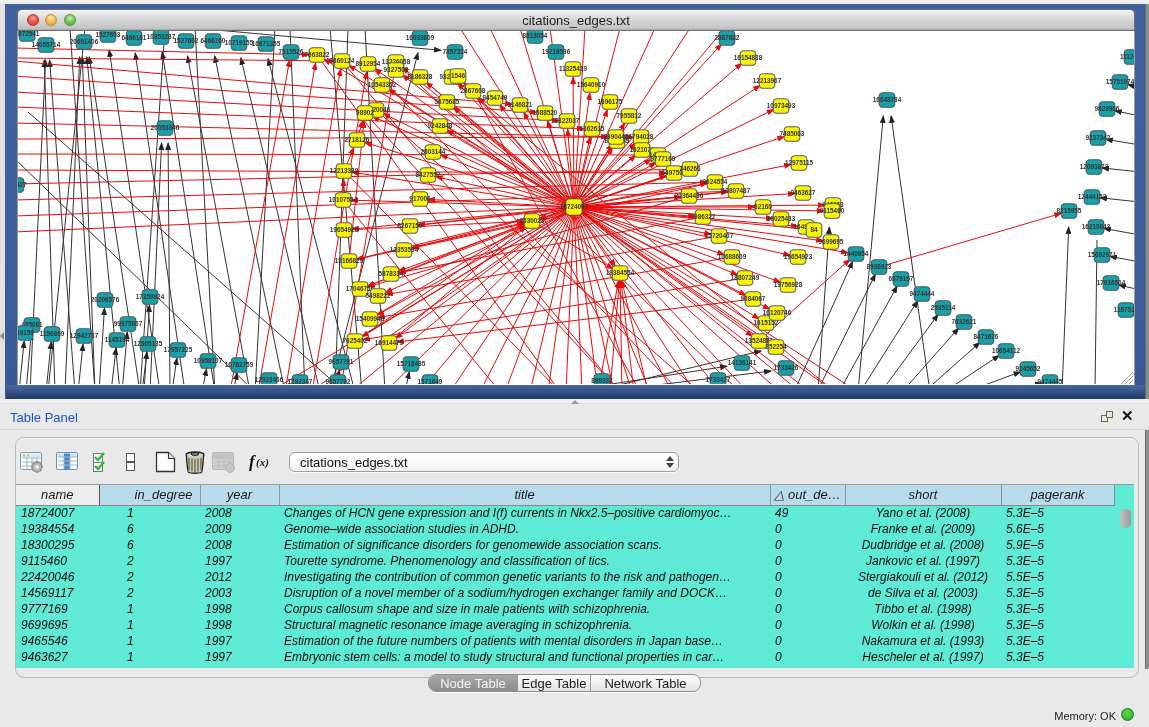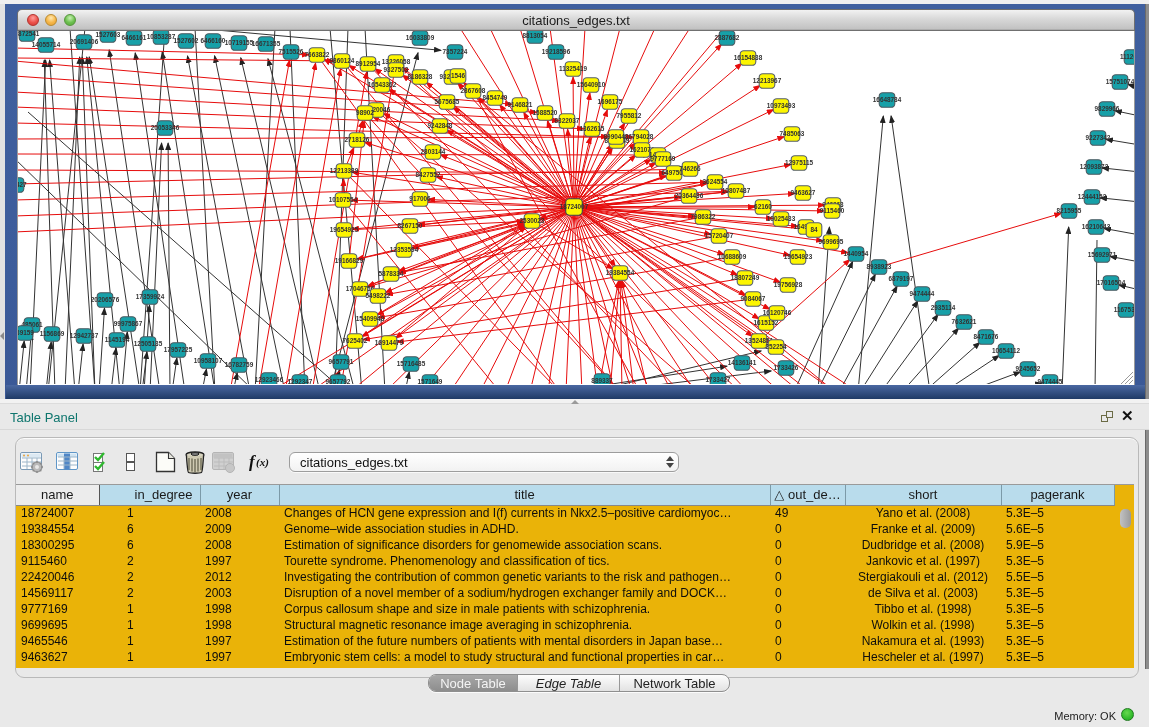--- a/index.html
+++ b/index.html
@@ -18,50 +18,50 @@
 .tl { width:12px; height:12px; border-radius:50%; top:14px; }
 #tlr { left:27px; background:radial-gradient(circle at 50% 30%, #ff9d9a, #ec5149 55%, #ce3a34); border:1px solid #b4332e;}
 #tly { left:45px; background:radial-gradient(circle at 50% 30%, #ffe9b0, #f6b546 55%, #e0a138); border:1px solid #ba8a2e;}
 #tlg { left:64px; background:radial-gradient(circle at 50% 30%, #c8f0b4, #6cc04e 55%, #58a93e); border:1px solid #56953c;}
 #canvas { left:17px; top:31px; width:1118px; height:354px; background:#fff;
   border-left:1px solid #9a9a9a; border-right:1px solid #9a9a9a; }
 #divider { left:0; top:399px; width:1149px; height:5px; background:#f2f2f2; border-bottom:1px solid #dcdcdc; }
 #grip { left:571px; top:400px; width:0; height:0; border-left:4px solid transparent; border-right:4px solid transparent; border-bottom:4px solid #9a9a9a; }
 #lefttri { left:0px; top:332px; width:0; height:0; border-top:4px solid transparent; border-bottom:4px solid transparent; border-right:4px solid #8a8a8a; }
 #tpbar { left:0; top:404px; width:1149px; height:26px; background:#e9e9e9; border-bottom:1px solid #d8d8d8; }
-#tptitle { left:10px; top:410px; font-size:13px; color:#0f766e; }
+#tptitle { left:10px; top:410px; font-size:13px; color:#1d4ed8; }
 #floatico { left:1101px; top:411px; width:13px; height:12px; }
 #floatico .sq1 { position:absolute; left:0; top:4px; width:7px; height:7px; border:1.4px solid #6b6b45; background:#e9e9e9; }
 #floatico .sq2 { position:absolute; left:5px; top:0; width:7px; height:7px; border:1.4px solid #6b6b45; background:#e9e9e9; }
 #closex { left:1121px; top:407px; font-size:15px; font-weight:bold; color:#111; }
 #panel { left:15px; top:437px; width:1124px; height:241px; border:1px solid #b9b9b9; border-radius:9px;
   background:#e9e9e9; box-shadow:inset 0 1px 0 #fbfbfb; }
 #combo { left:289px; top:452px; width:390px; height:20px; border:1px solid #9d9d9d; border-radius:6px;
   background:linear-gradient(#ffffff,#f2f2f2); box-shadow:0 1px 0 rgba(255,255,255,.7); }
 #combotext { left:300px; top:455px; font-size:13px; color:#111; }
 #comboarrows { left:664px; top:452px; width:12px; height:20px; }
 #comboarrows .up { position:absolute; left:2px; top:4px; width:0; height:0;
   border-left:4px solid transparent; border-right:4px solid transparent; border-bottom:5px solid #444; }
 #comboarrows .dn { position:absolute; left:2px; top:11px; width:0; height:0;
   border-left:4px solid transparent; border-right:4px solid transparent; border-top:5px solid #444; }
-#tablewrap { left:16px; top:484px; width:1118px; height:184px; background:#eab308; overflow:hidden;
-  border-top:1px solid #9a9a9a; }
+#tablewrap { left:16px; top:484px; width:1118px; height:184px; background:#5eead4; overflow:hidden;
+  border-top:1px solid #9a9a9a;font-style:italic; }
 table { border-collapse:collapse; table-layout:fixed; width:1075px; font-size:12px; }
 th { height:20px; background:#b9dcec; border-right:1px solid #7c9aa8; border-bottom:1px solid #888;
   font-weight:normal; font-size:13px; color:#1a1a1a; text-align:center; overflow:hidden; white-space:nowrap; }
 th.c1 { background:#ececec; border-right:1px solid #555; }
 td { height:16px; padding:0 0 0 5px; color:#0d0d0d; white-space:nowrap; overflow:hidden; }
 td.c6 { text-align:center; padding:0; }
 .c1 { width:83px; } .c2 { width:101px;padding-left:28px; } .c3 { width:79px; } .c4 { width:491px; }
 .c5 { width:75px; } .c6 { width:156px; } .c7 { width:113px; }
 #scrollthumb { left:1120px; top:509px; width:11px; height:19px; background:linear-gradient(90deg,#c2c2c2,#9a9a9a); border-radius:5px; }
 #tabs { left:428px; top:674px; height:18px; border:1px solid #8f8f8f; border-radius:8px; overflow:hidden;
   background:linear-gradient(#fdfdfd,#e2e2e2); display:flex; box-shadow:0 1px 0 rgba(255,255,255,.8); }
 #tabs div { font-size:13px; line-height:17px; text-align:center; color:#222; border-right:1px solid #979797; }
-#tabs div:nth-child(1) { width:89px; } #tabs div:nth-child(2) { width:102px;font-style:italic; } #tabs div:nth-child(3) { width:109px; }
+#tabs div:nth-child(1) { width:89px; } #tabs div:nth-child(2) { width:73px; } #tabs div:nth-child(3) { width:109px; }
 #tabs div:last-child { border-right:none; }
 #tabs div.sel { background:linear-gradient(#a8a8a8,#8d8d8d); color:#f4f4f4; }
 #mem { left:1000px; top:710px; width:116px; text-align:right; font-size:11px; color:#222; }
 #memdot { left:1121px; top:708px; width:13px; height:13px; border-radius:50%;
   background:radial-gradient(circle at 45% 35%, #67d94f, #2fb92a 65%, #27a323); border:1px solid #1f7a1f; }
 </style></head>
 <body>
 <div class="abs" id="topstrip"></div>
 <div class="abs" id="leftstrip"></div>
 <div class="abs" id="bluepanel"></div>

